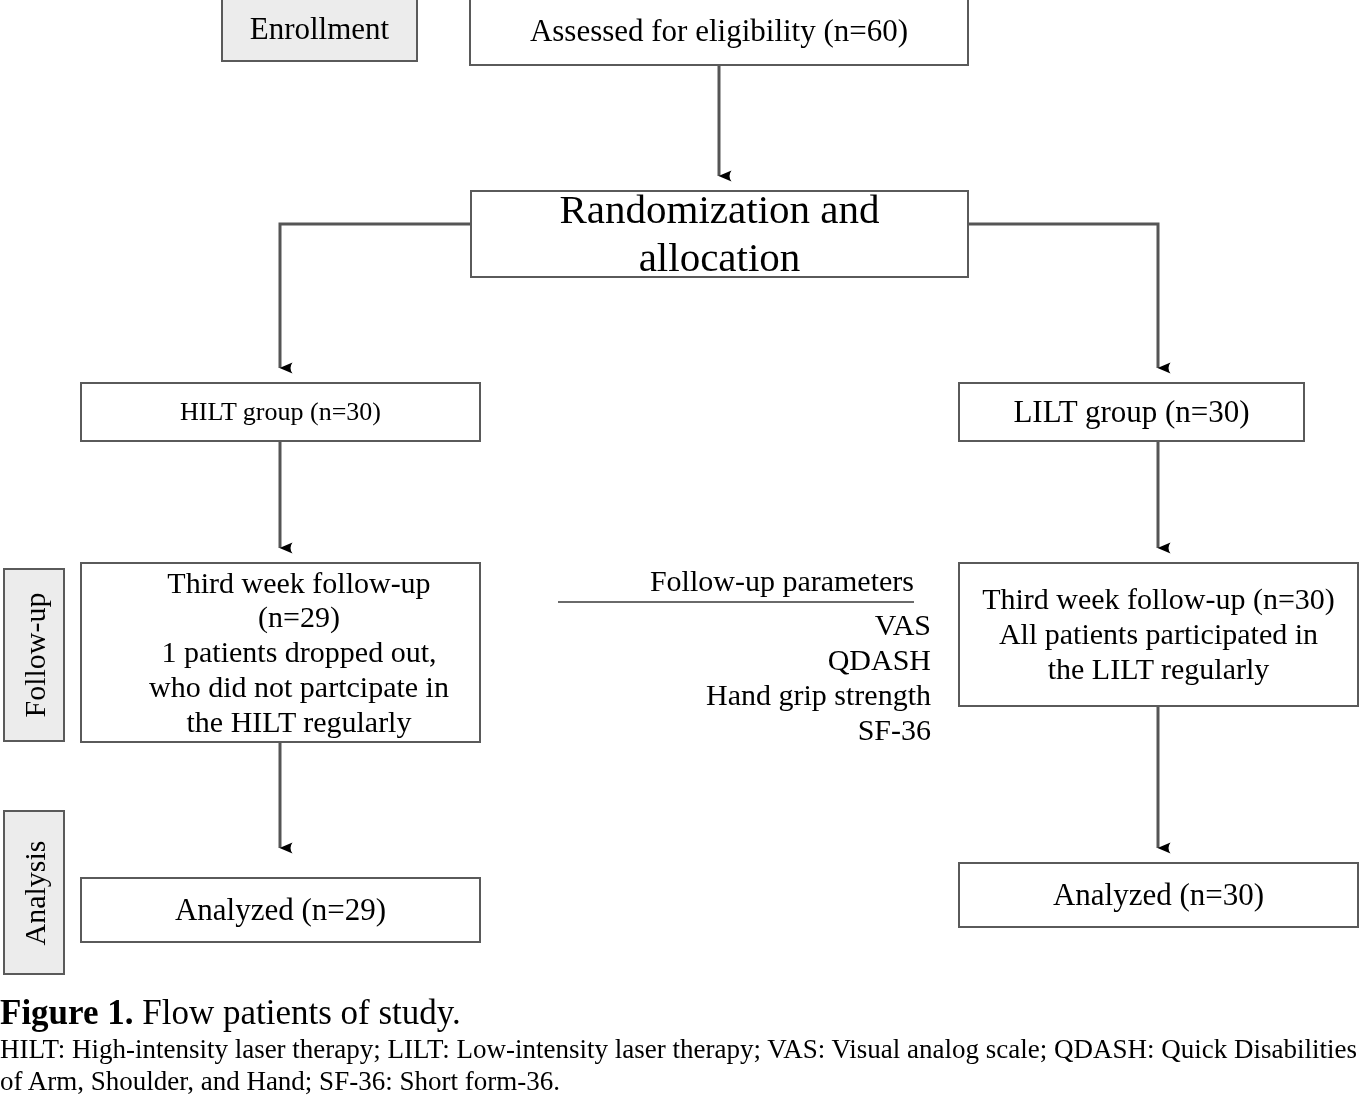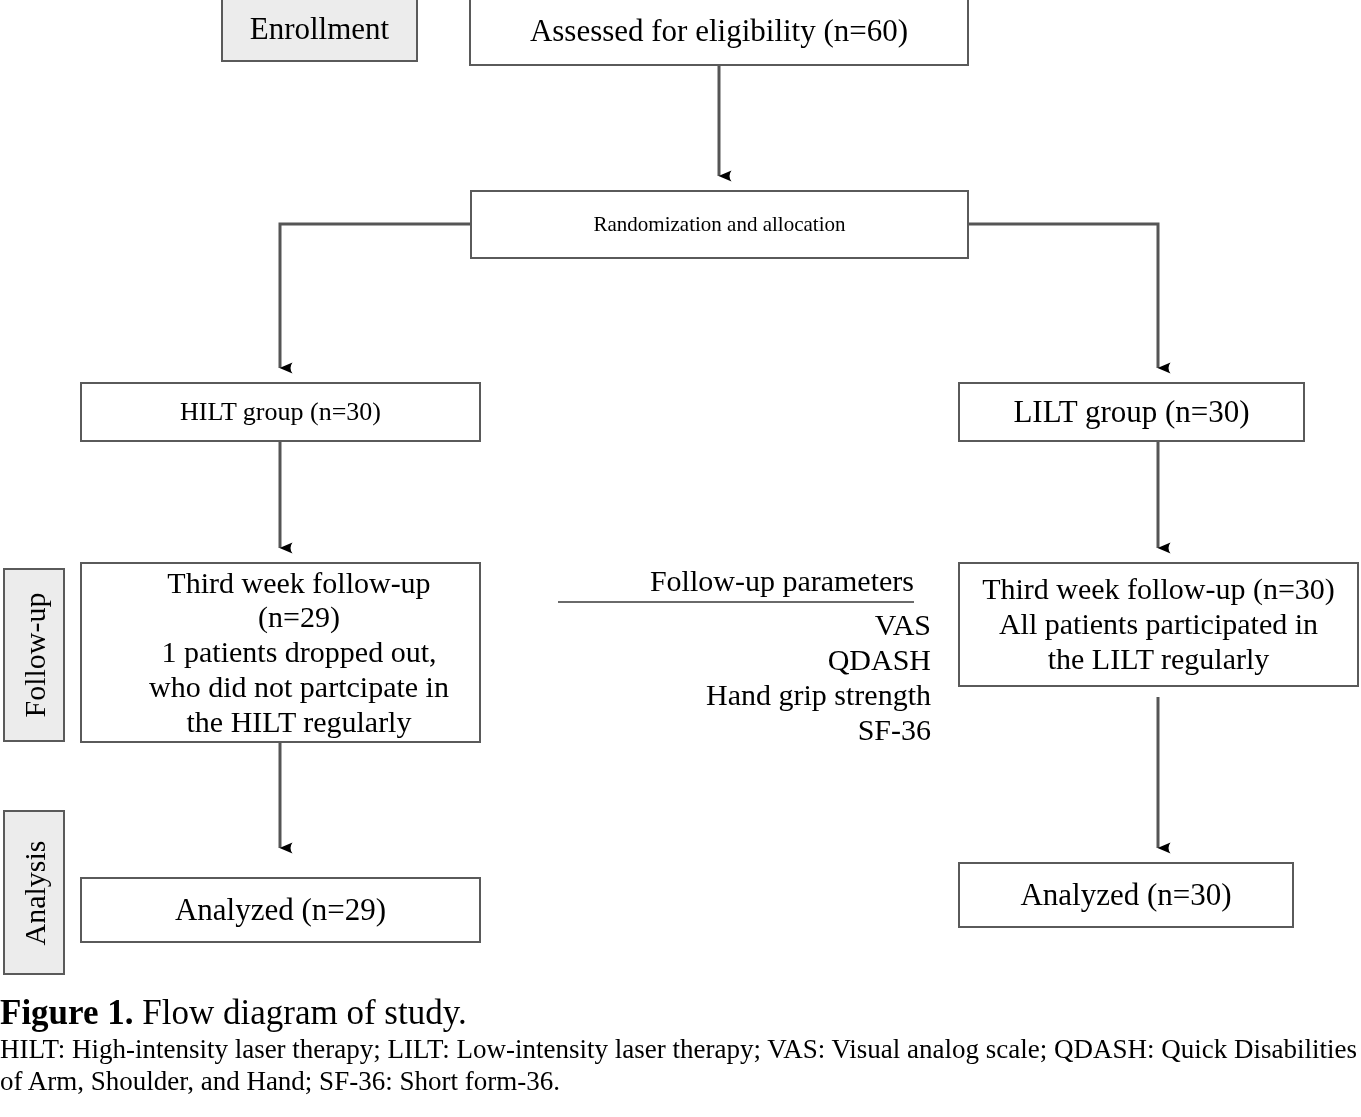--- a/index.html
+++ b/index.html
@@ -77,47 +77,47 @@
   
   #stage-enrollment {
     left: 221px;  top: -4px;   width: 197px;  height: 66px;
     font-size: 31px;
   }
   #node-eligibility {
     left: 469px;  top: -4px;   width: 500px;  height: 70px;
     font-size: 31px;
   }
   #node-randomization {
-    left: 470px;  top: 190px;  width: 499px;  height: 69px;
-    font-size: 21px;
+    left: 470px;  top: 190px;  width: 499px;  height: 88px;
+    font-size: 41px;
   }
   #node-hilt-group {
     left: 80px;   top: 382px;  width: 401px;  height: 60px;
     font-size: 26px;
   }
   #node-lilt-group {
     left: 958px;  top: 382px;  width: 347px;  height: 60px;
     font-size: 31px;
   }
   #node-hilt-followup {
     left: 80px;   top: 562px;  width: 401px;  height: 181px;
     font-size: 30px;
     padding-left: 37px;
   }
   #node-lilt-followup {
-    left: 958px;  top: 562px;  width: 401px;  height: 125px;
+    left: 958px;  top: 562px;  width: 401px;  height: 145px;
     font-size: 30px;
   }
   #node-hilt-analyzed {
     left: 80px;   top: 862px;  width: 401px;  height: 66px;
     font-size: 31px;
     margin-top: 15px;
   }
   #node-lilt-analyzed {
-    left: 958px;  top: 862px;  width: 336px;  height: 66px;
+    left: 958px;  top: 862px;  width: 401px;  height: 66px;
     font-size: 31px;
   }
   #stage-followup {
     left: 3px;    top: 568px;  width: 62px;   height: 174px;
     font-size: 30px;
   }
   #stage-analysis {
     left: 3px;    top: 810px;  width: 62px;   height: 165px;
     font-size: 30px;
   }
@@ -246,16 +246,16 @@
     <span class="params-item">VAS</span>
     <span class="params-item">QDASH</span>
     <span class="params-item">Hand grip strength</span>
     <span class="params-item">SF-36</span>
   </div>
 
 </div>
 
 <div id="caption-area">
   <div id="fig-caption">
-    <span class="fig-label">Figure 1.</span><span> Flow diagram of study.</span>
+    <span class="fig-label">Figure 1.</span><span> Flow patients of study.</span>
   </div>
   <div id="fig-note">HILT: High-intensity laser therapy; LILT: Low-intensity laser therapy; VAS: Visual analog scale; QDASH: Quick Disabilities of Arm, Shoulder, and Hand; SF-36: Short form-36.</div>
 </div>
 
 </body></html>

